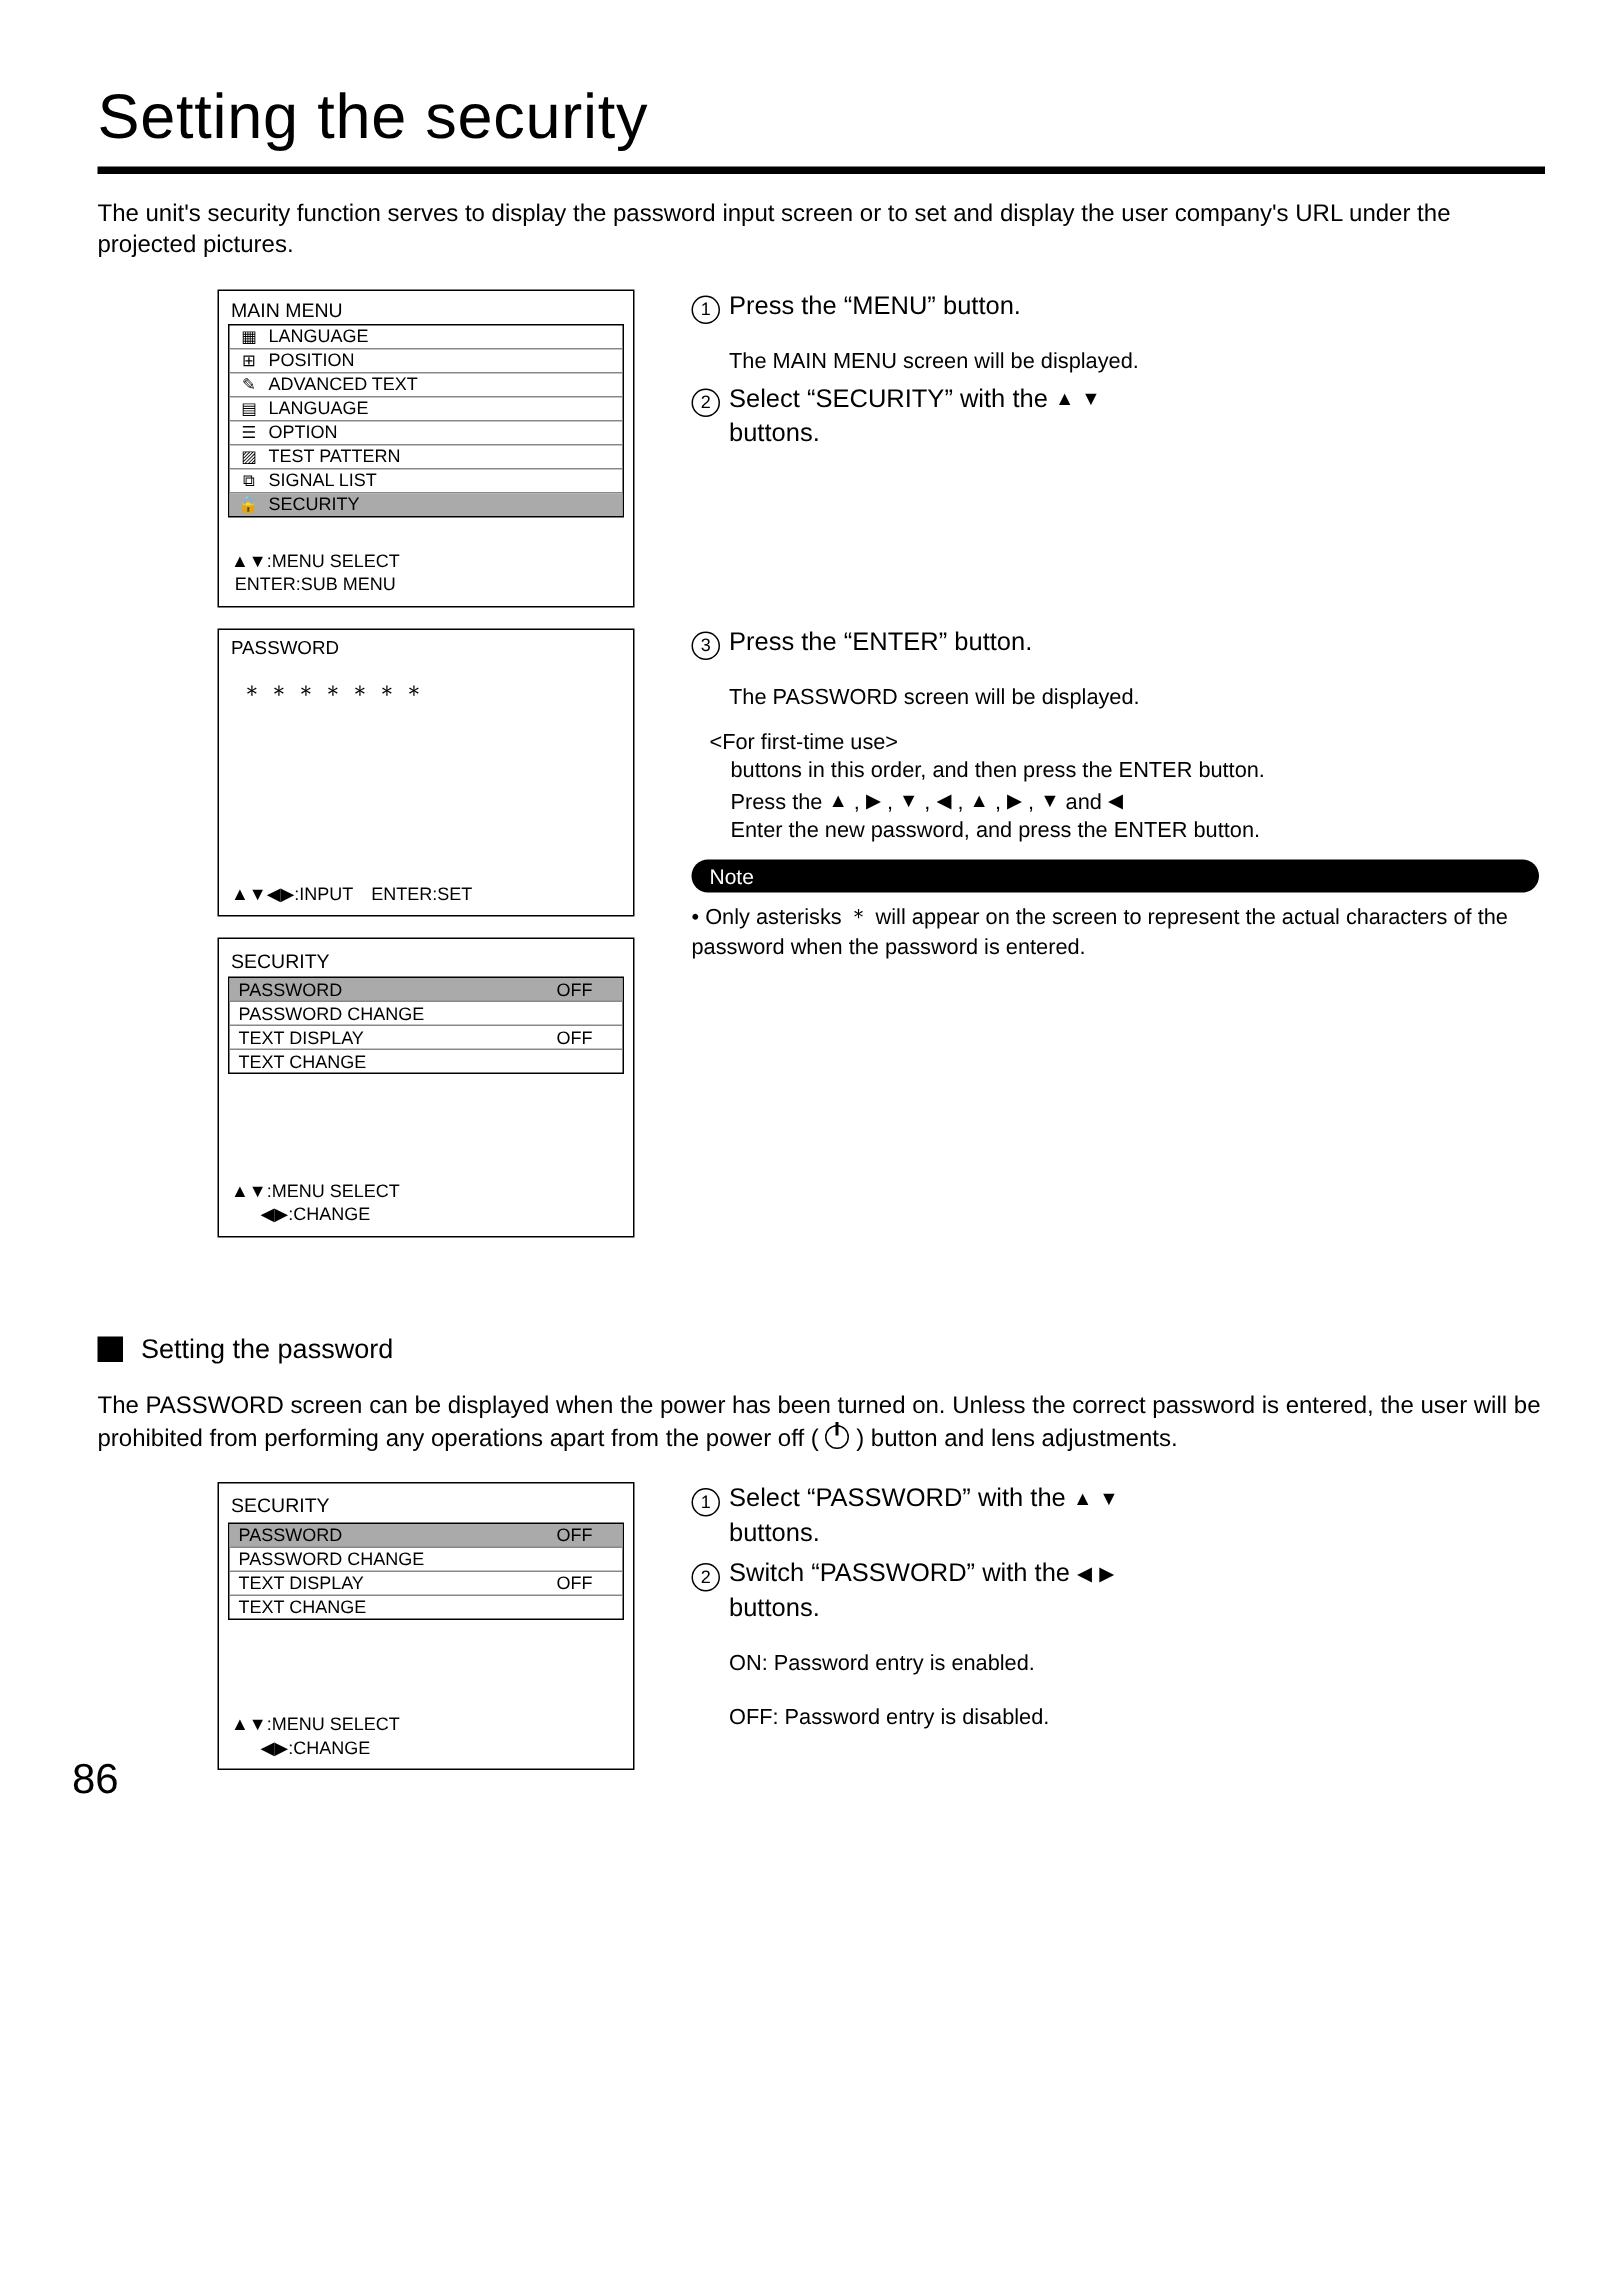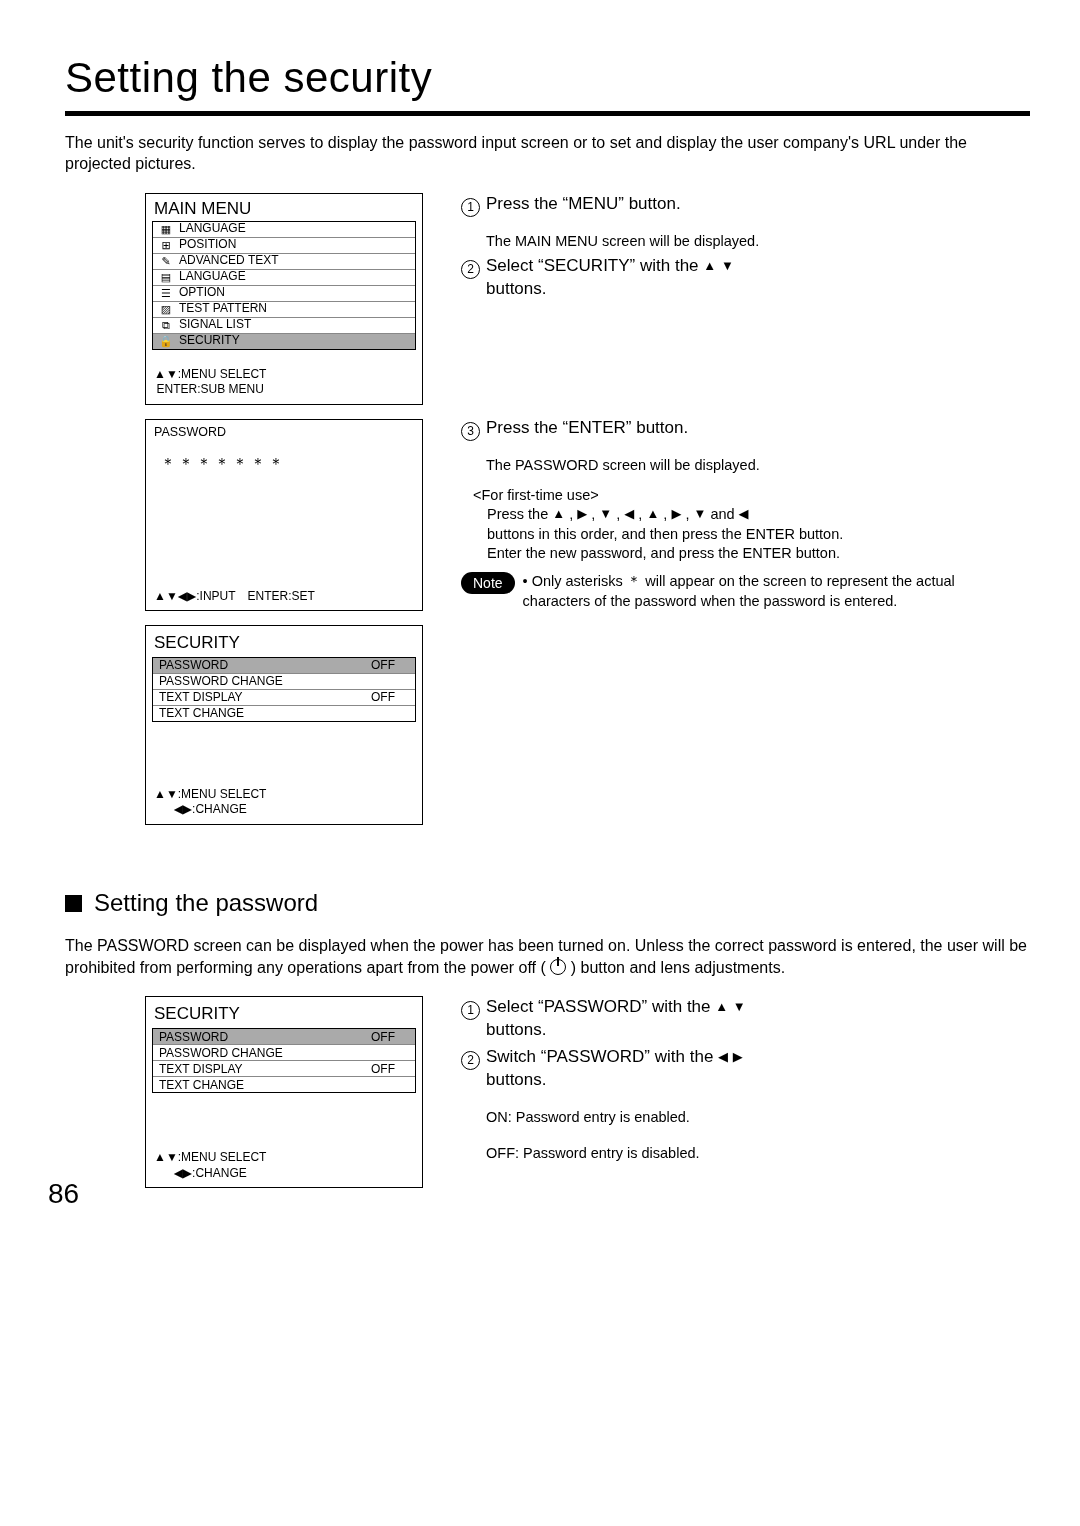--- a/index.html
+++ b/index.html
@@ -41,21 +41,21 @@
     padding-right: 4px;
   }
   .osd-box {
     border: 1.5px solid #000;
     margin-bottom: 14px;
     font-size: 12.5px;
     line-height: 1.1;
     padding: 4px 6px 6px 6px;
   }
   .osd-title {
-    font-size: 17px;
+    font-size: 13px;
     padding: 2px 0 2px 2px;
   }
   .osd-list {
     border: 1px solid #000;
   }
   .osd-row {
     padding: 0 4px 0 6px;
     display: flex;
     align-items: center;
     gap: 6px;
@@ -137,34 +137,35 @@
   .tri { font-size: 13px; vertical-align: 1px; }
   .sub-block {
     font-size: 14.5px;
     margin: 10px 0 8px 12px;
   }
   .sub-block .indent { margin-left: 14px; }
   .note-line {
     display: flex;
     gap: 8px;
     font-size: 14.5px;
+    flex-direction: column;
   }
   .note-pill {
     background: #000;
     color: #fff;
     border-radius: 11px;
     padding: 1px 12px;
     font-size: 14px;
     height: 20px;
     line-height: 20px;
     flex: 0 0 auto;
   }
   .note-text { flex: 1; }
   .section-h {
-    font-size: 24px;
+    font-size: 18px;
     font-weight: 400;
     margin: 48px 0 6px 0;
     display: flex;
     align-items: center;
     gap: 12px;
   }
   .sq {
     width: 17px;
     height: 17px;
     background: #000;
@@ -310,33 +311,33 @@
     <div class="step">
       <div class="step-num"><span class="circ">3</span></div>
       <div class="step-body">
         <div class="main">Press the “ENTER” button.</div>
         <div class="sub">The PASSWORD screen will be displayed.</div>
       </div>
     </div>
 
     <div class="sub-block">
       <div>&lt;For first-time use&gt;</div>
+      <div class="indent">buttons in this order, and then press the  ENTER button.</div>
       <div class="indent">
         <span>Press the  </span>
         <span class="tri">▲</span> ,
         <span class="tri">▶</span> ,
         <span class="tri">▼</span> ,
         <span class="tri">◀</span> ,
         <span class="tri">▲</span> ,
         <span class="tri">▶</span> ,
         <span class="tri">▼</span>
         <span>  and  </span>
         <span class="tri">◀</span>
       </div>
-      <div class="indent">buttons in this order, and then press the  ENTER button.</div>
       <div class="indent">Enter the new password, and press the  ENTER button.</div>
     </div>
 
     <div class="note-line">
       <div class="note-pill">Note</div>
       <div class="note-text">• Only asterisks ＊ will appear on the screen to represent the actual characters of the password when the password is entered.</div>
     </div>
 
   </div>
 </div>

